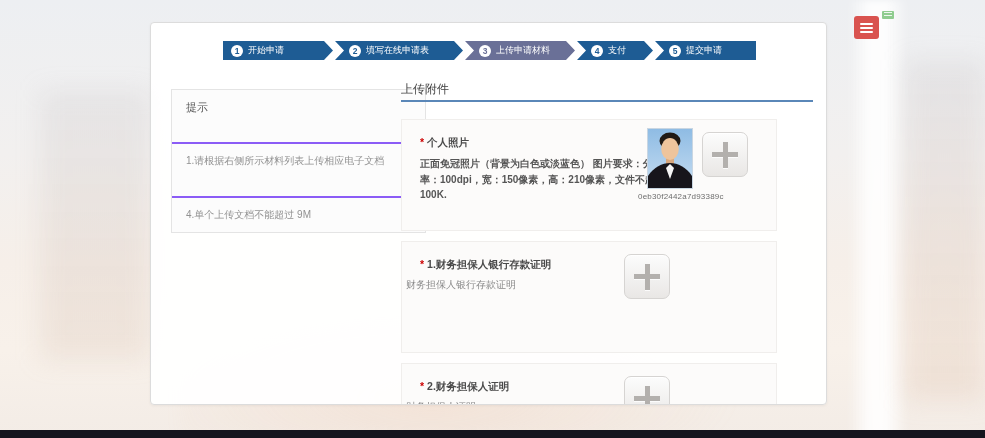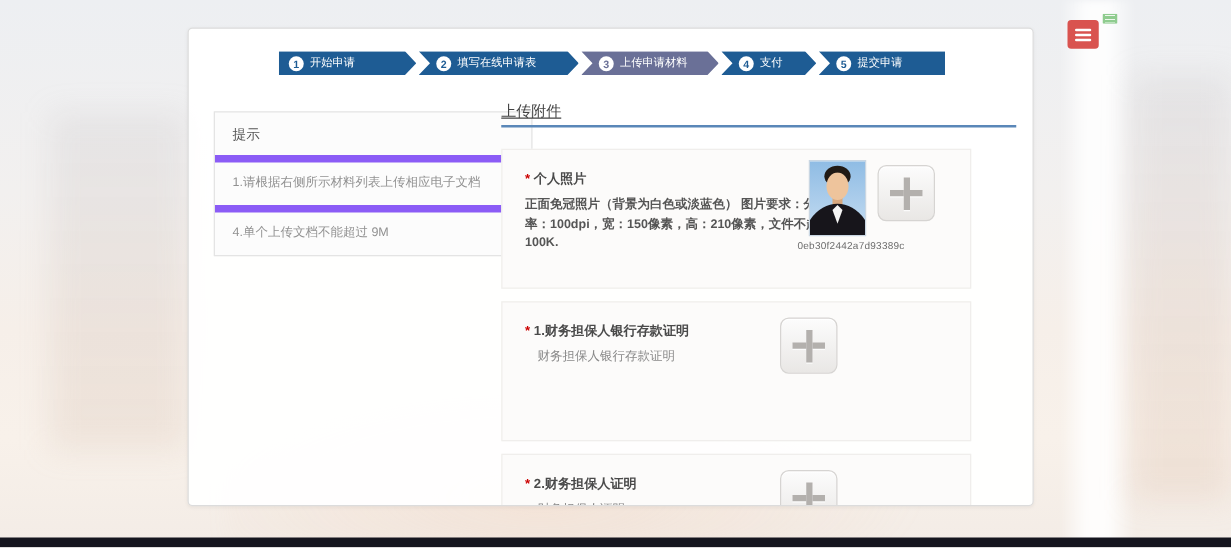--- a/index.html
+++ b/index.html
@@ -39,34 +39,34 @@
   .step.active { background:#6a7097; }
   .step-num { width:12px; height:12px; border-radius:50%; background:#fff; color:#1e5c94;
     font-size:8.5px; font-weight:bold; display:flex; align-items:center; justify-content:center; flex:0 0 auto; }
   .step.active .step-num { color:#6a7097; }
   .w1{width:110px}.w2{width:128px}.w3{width:110px}.w4{width:76px}.w5{width:101px}
 
   
   .tips { position:absolute; left:20px; top:66px; width:255px; background:#fcfcfc;
     border:1px solid #e4e4e4; }
   .tips-title { padding:10px 14px 9px; font-size:11px; color:#555; }
-  .tip-item { padding:9px 14px; font-size:10px; color:#919191; line-height:1.6; border-top:6px solid #8b5cf6; }
+  .tip-item { padding:9px 14px; font-size:10px; color:#919191; line-height:1.6; border-top:2px solid #8b5cf6;margin-top:18px; }
 
   
-  .page-title { position:absolute; left:250px; top:58px; font-size:12px; color:#444;text-decoration:underline; }
+  .page-title { position:absolute; left:250px; top:58px; font-size:12px; color:#444; }
   .title-rule { position:absolute; left:250px; top:77px; width:412px; border-bottom:2px solid #5a87b8; }
 
   .upload-row { position:absolute; left:250px; width:376px; height:112px;
     background:#fcfbfa; border:1px solid #f0eeec; }
   .row1{top:96px} .row2{top:218px} .row3{top:340px}
   .row-label { position:absolute; left:18px; top:16px; font-size:10.5px; font-weight:bold; color:#4a4a4a; }
   .req { color:#cc0000; font-weight:bold; margin-right:3px; }
   .row-desc-bold { position:absolute; left:18px; top:36px; width:252px;
     font-size:10px; font-weight:bold; color:#555; line-height:1.55; }
-  .row-desc { position:absolute; left:28px; top:36px; width:240px; font-size:10px; color:#8a8a8a; }
+  .row-desc { position:absolute; left:4px; top:36px; width:240px; font-size:10px; color:#8a8a8a; }
 
   .photo-thumb { position:absolute; left:245px; top:8px; width:46px; height:61px;
     border:1px solid #c9d6e2; cursor:pointer; }
   .photo-thumb svg { display:block; }
   .photo-caption { position:absolute; left:236px; top:72px; width:110px;
     font-size:8px; color:#6d6d6d; letter-spacing:.2px; }
 
   .plus-btn { position:absolute; top:12px; width:46px; height:45px; border-radius:7px;
     background:linear-gradient(180deg,#fcfcfc,#e9e7e5); border:1px solid #d6d4d2;
     box-shadow:inset 0 1px 0 #fff; cursor:pointer; }

